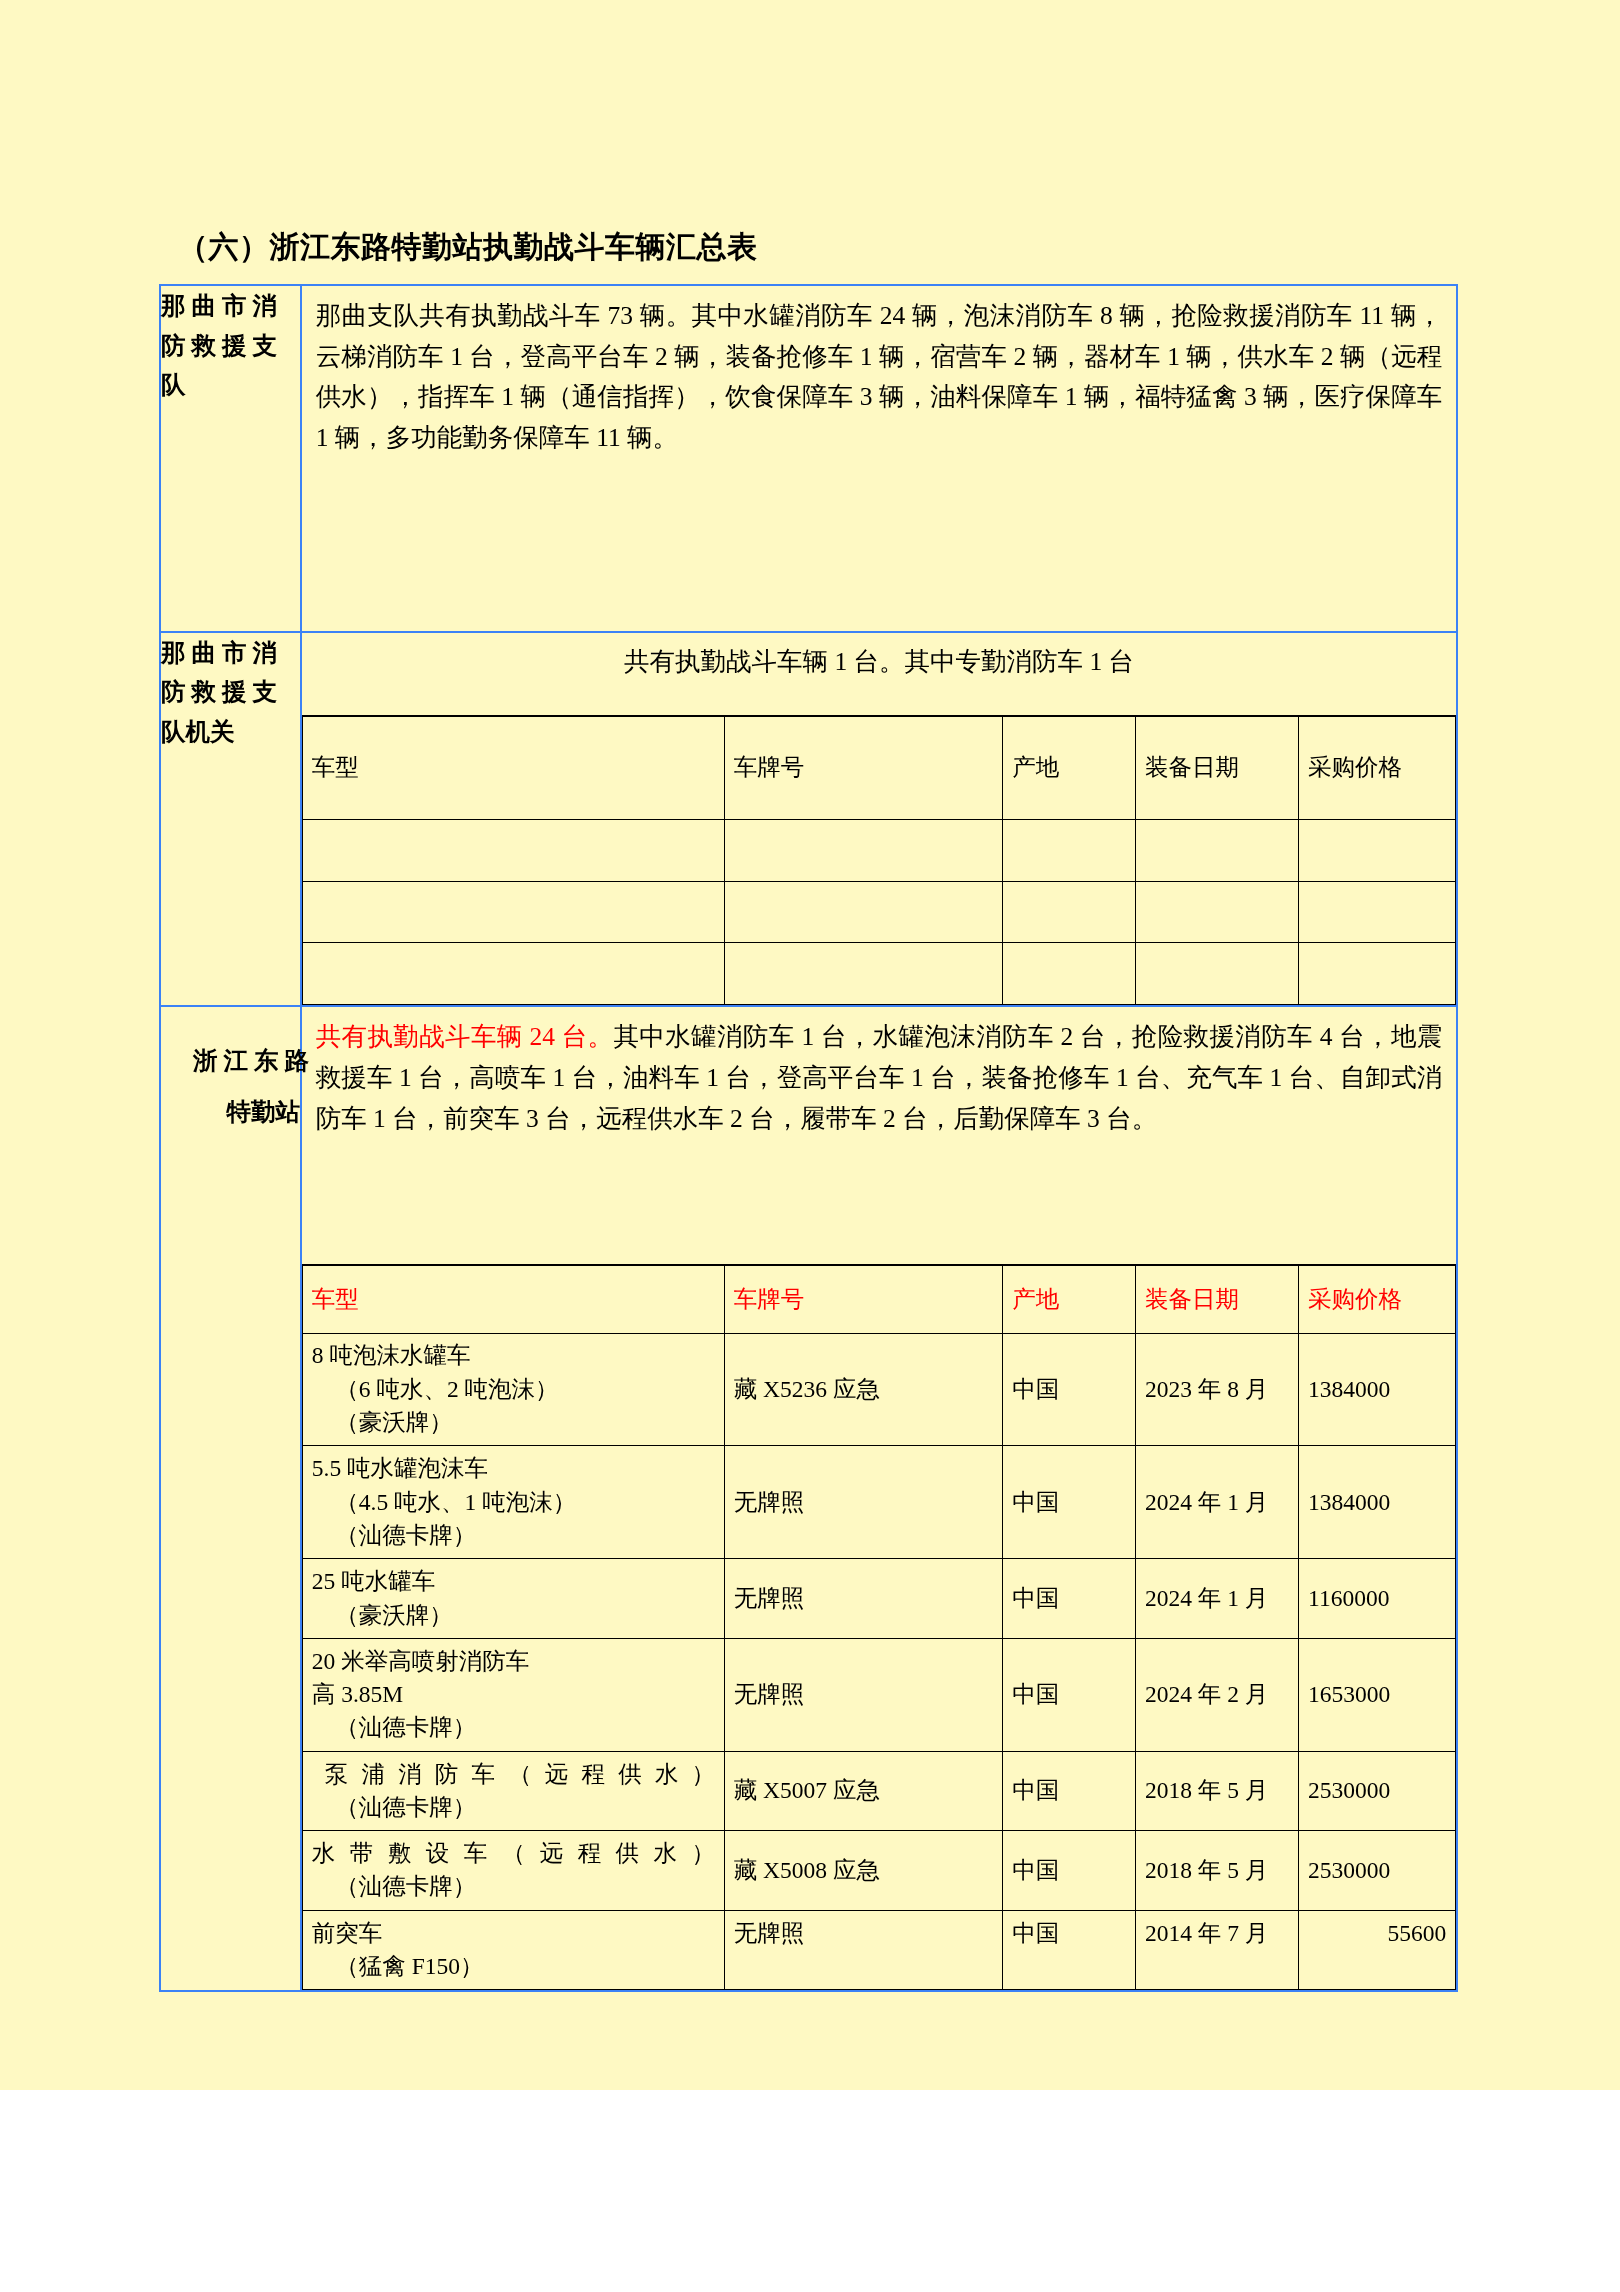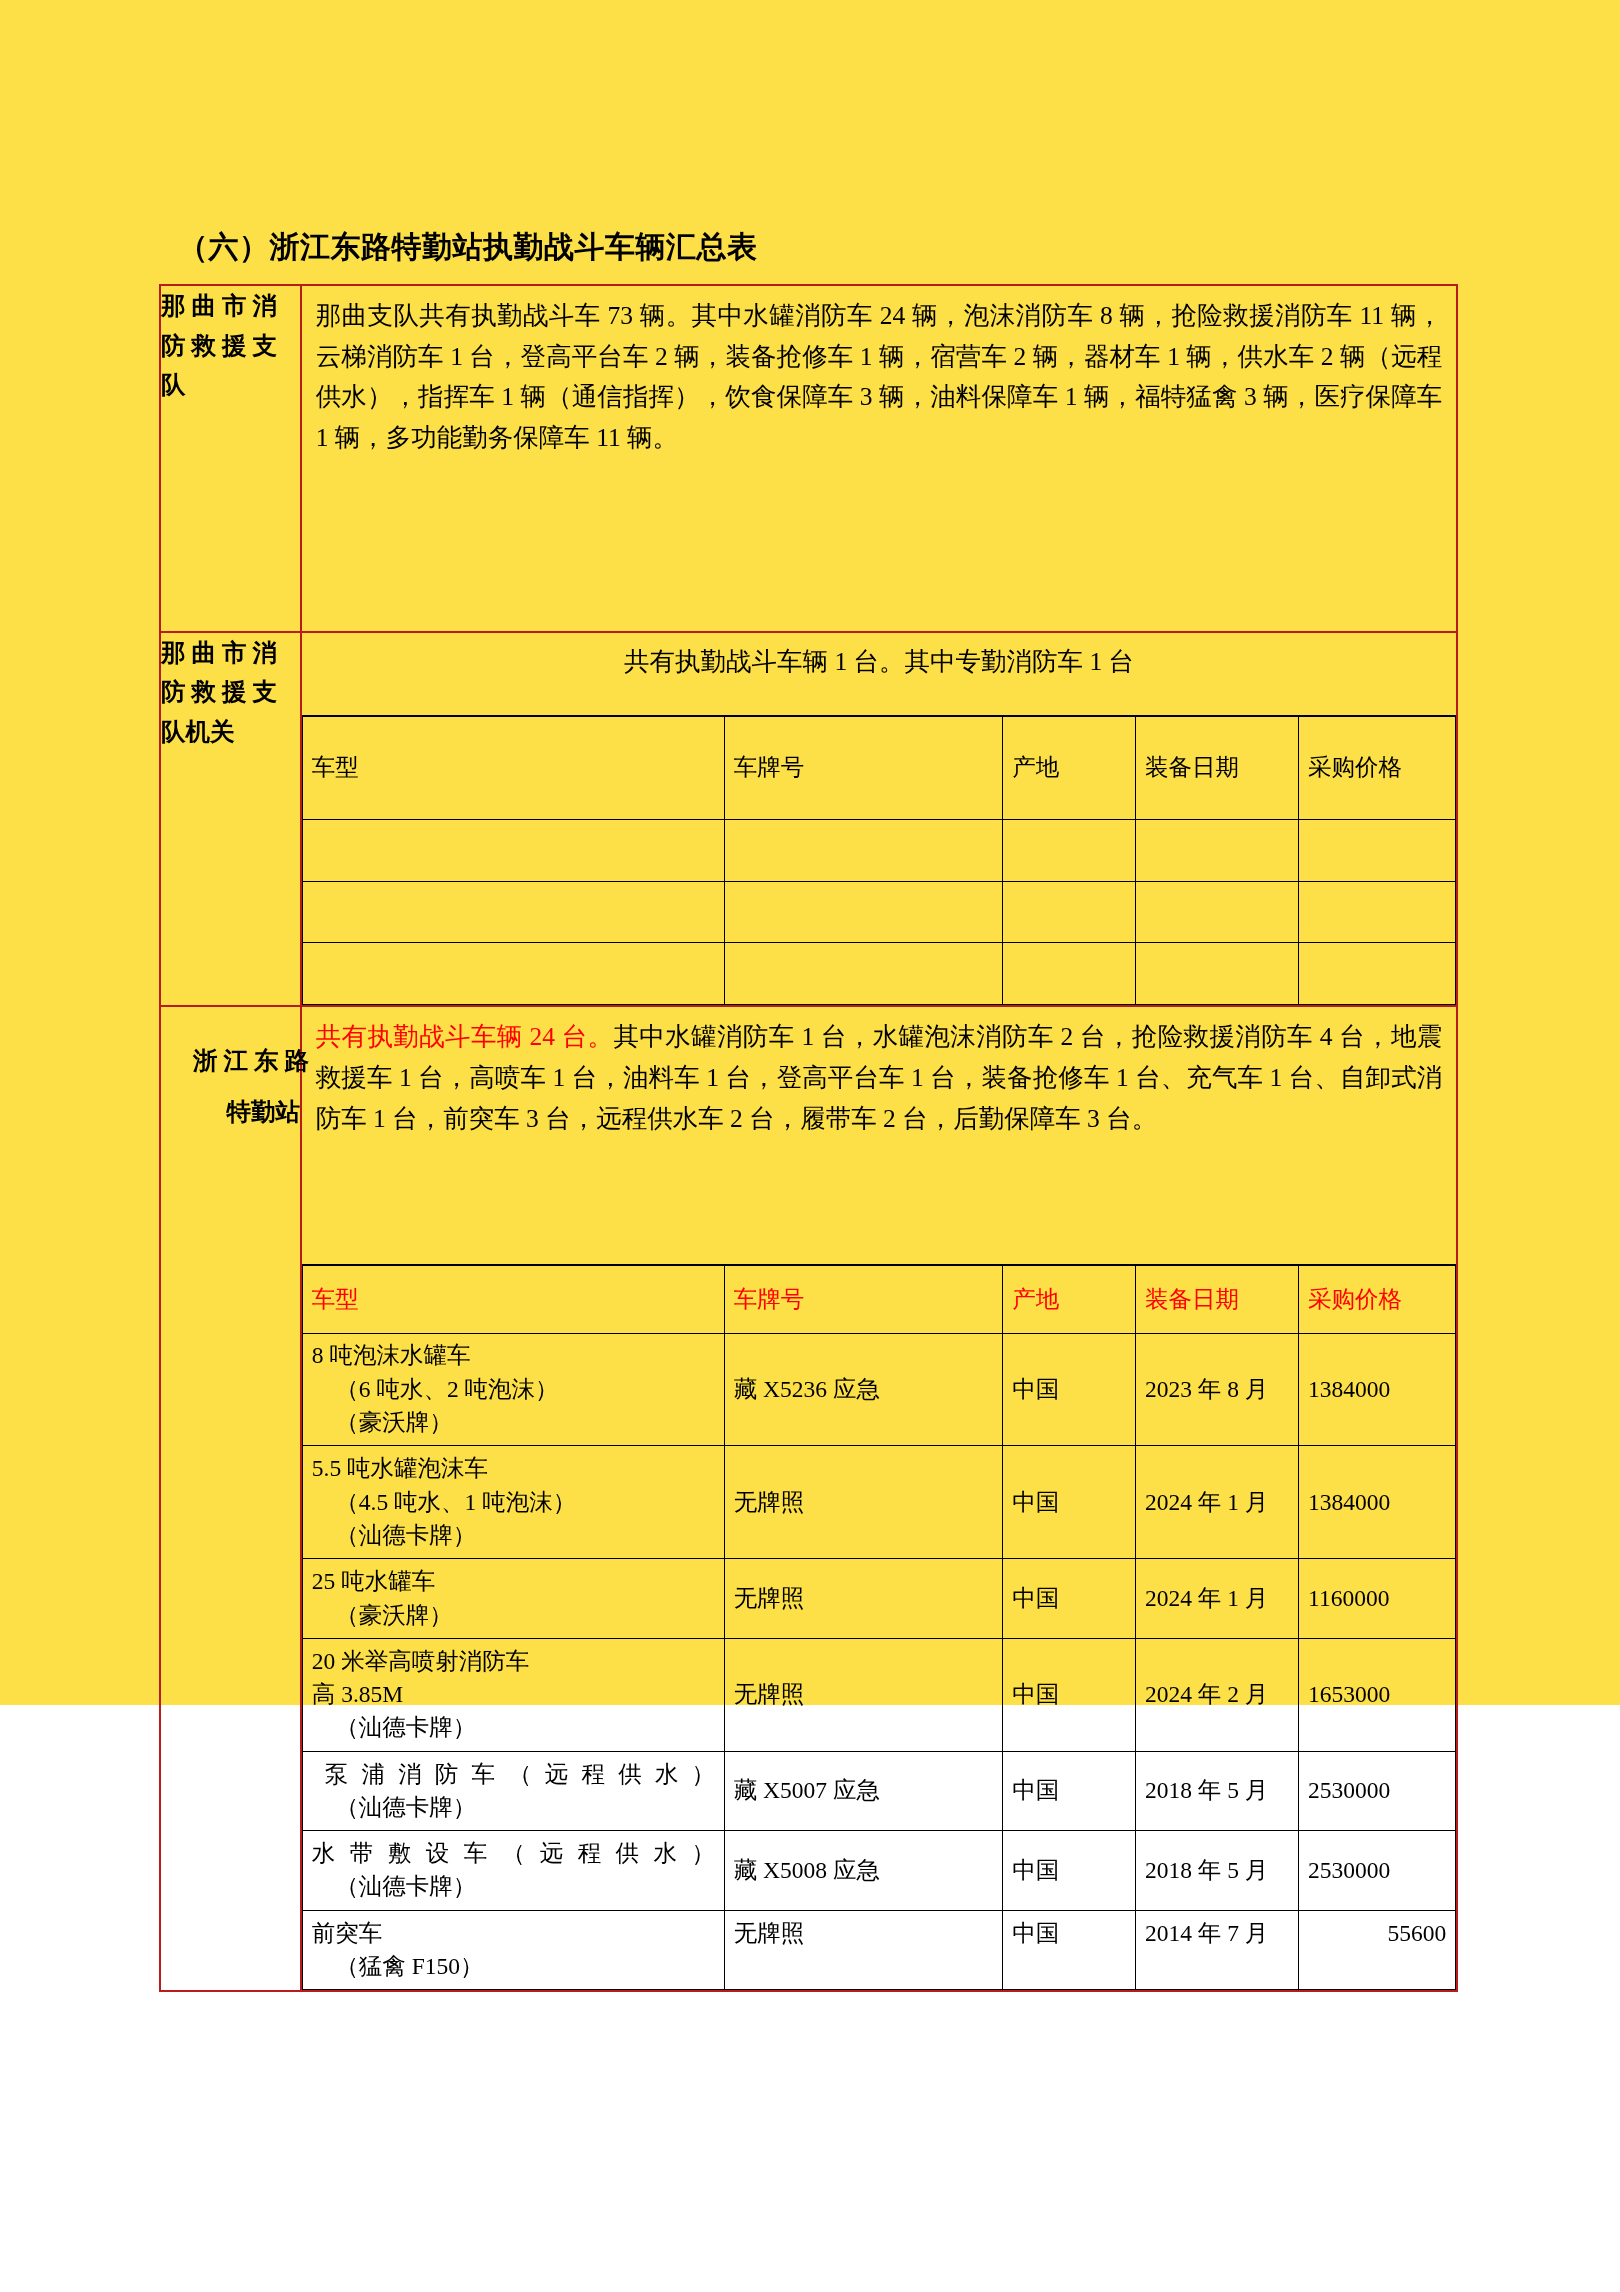--- a/index.html
+++ b/index.html
@@ -13,43 +13,43 @@
     font-family: "Liberation Serif", "DejaVu Serif", serif;
     color: #000000;
     position: relative;
     overflow: hidden;
   }
   .page {
     position: absolute;
     left: 0;
     top: 0;
     width: 1620px;
-    height: 1705px;
-    background: #fde047;
+    height: 2090px;
+    background: #fef9c3;
   }
   .doc-title {
     position: absolute;
     left: 178px;
     top: 227px;
     font-size: 30px;
     font-weight: bold;
     letter-spacing: 0.5px;
     white-space: nowrap;
     font-family: "DejaVu Sans", "Liberation Sans", sans-serif;
   }
   table.main {
     position: absolute;
     left: 159px;
     top: 284px;
     width: 1299px;
     border-collapse: collapse;
     table-layout: fixed;
   }
   table.main > tbody > tr > td {
-    border: 2px solid #b91c1c;
+    border: 2px solid #3b82f6;
     vertical-align: top;
     padding: 0;
   }
   
   td.labelcell {
     width: 139px;
     vertical-align: middle;
     text-align: left;
     font-weight: bold;
     font-size: 24.5px;

